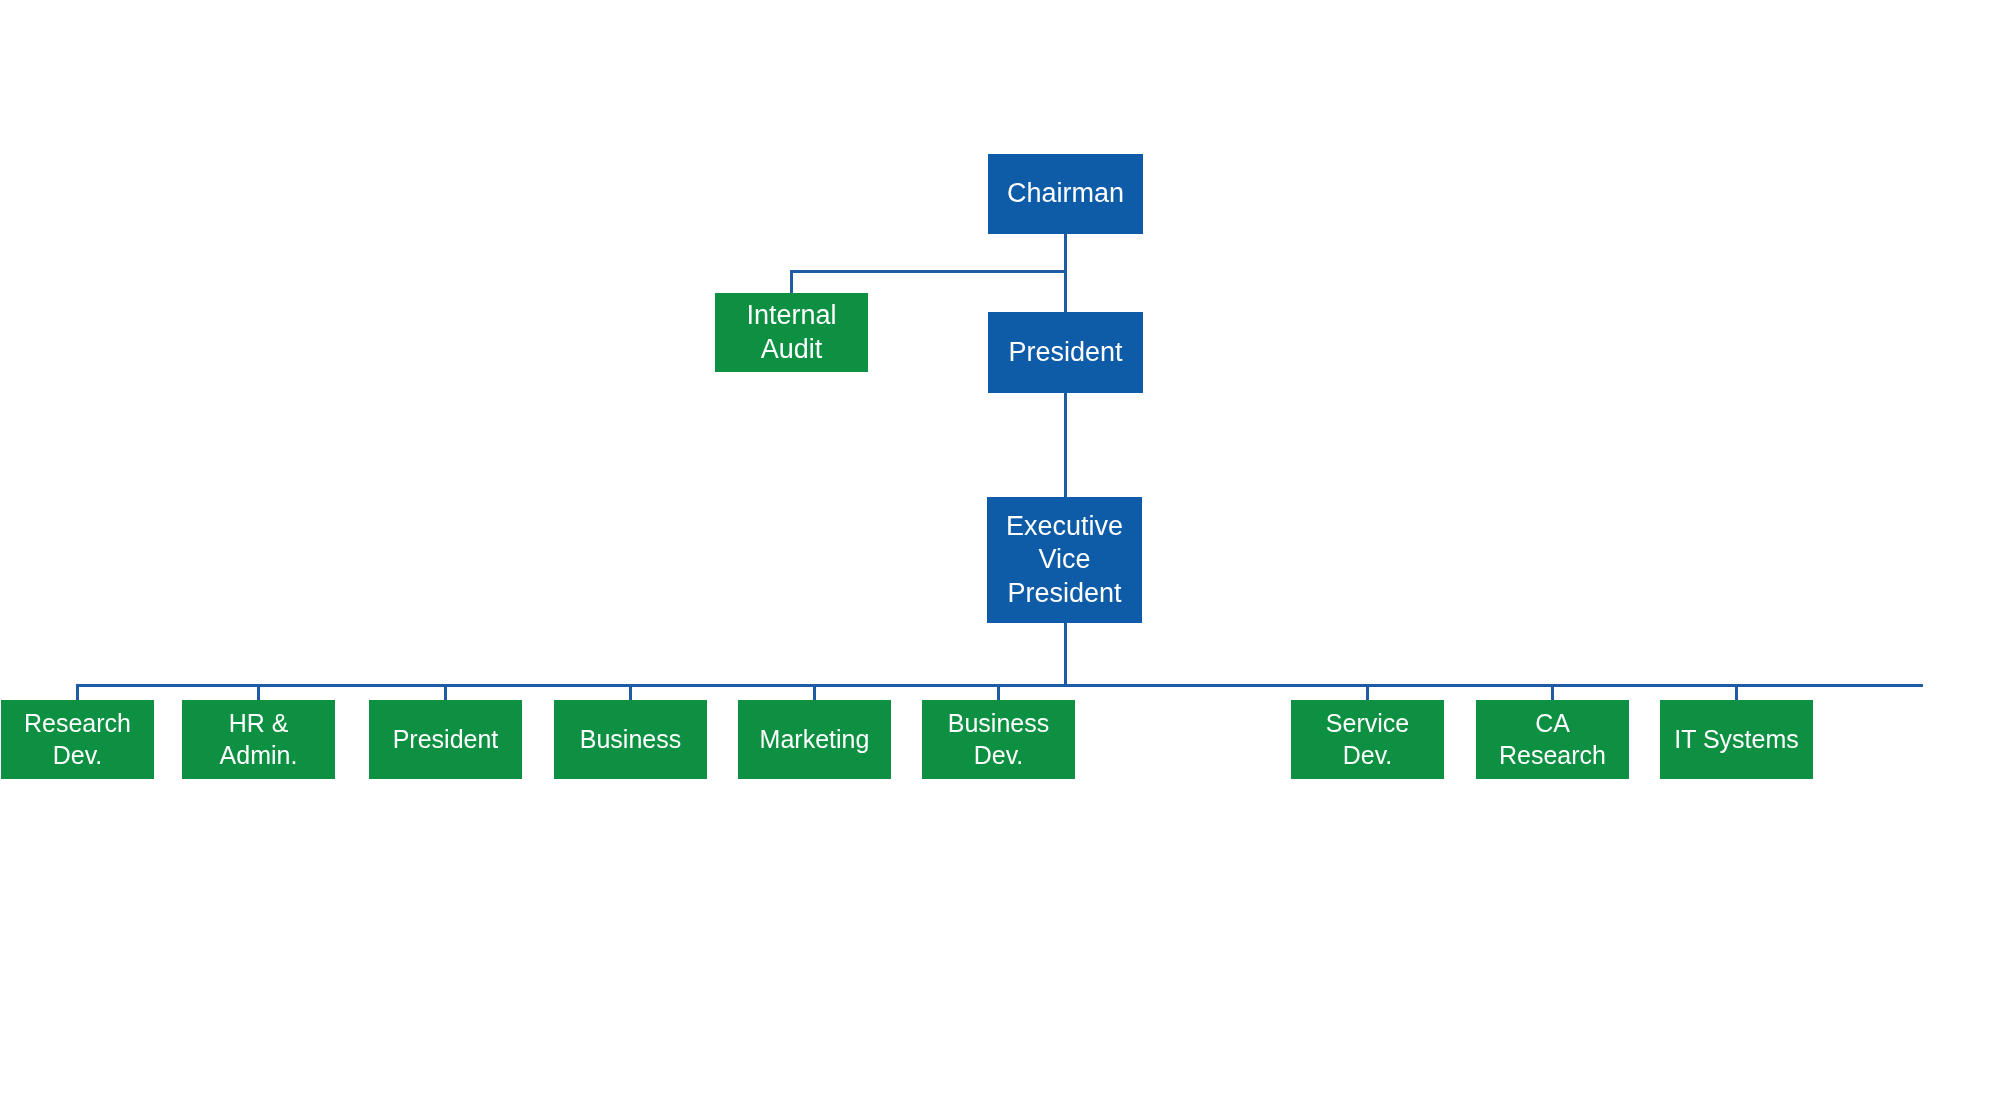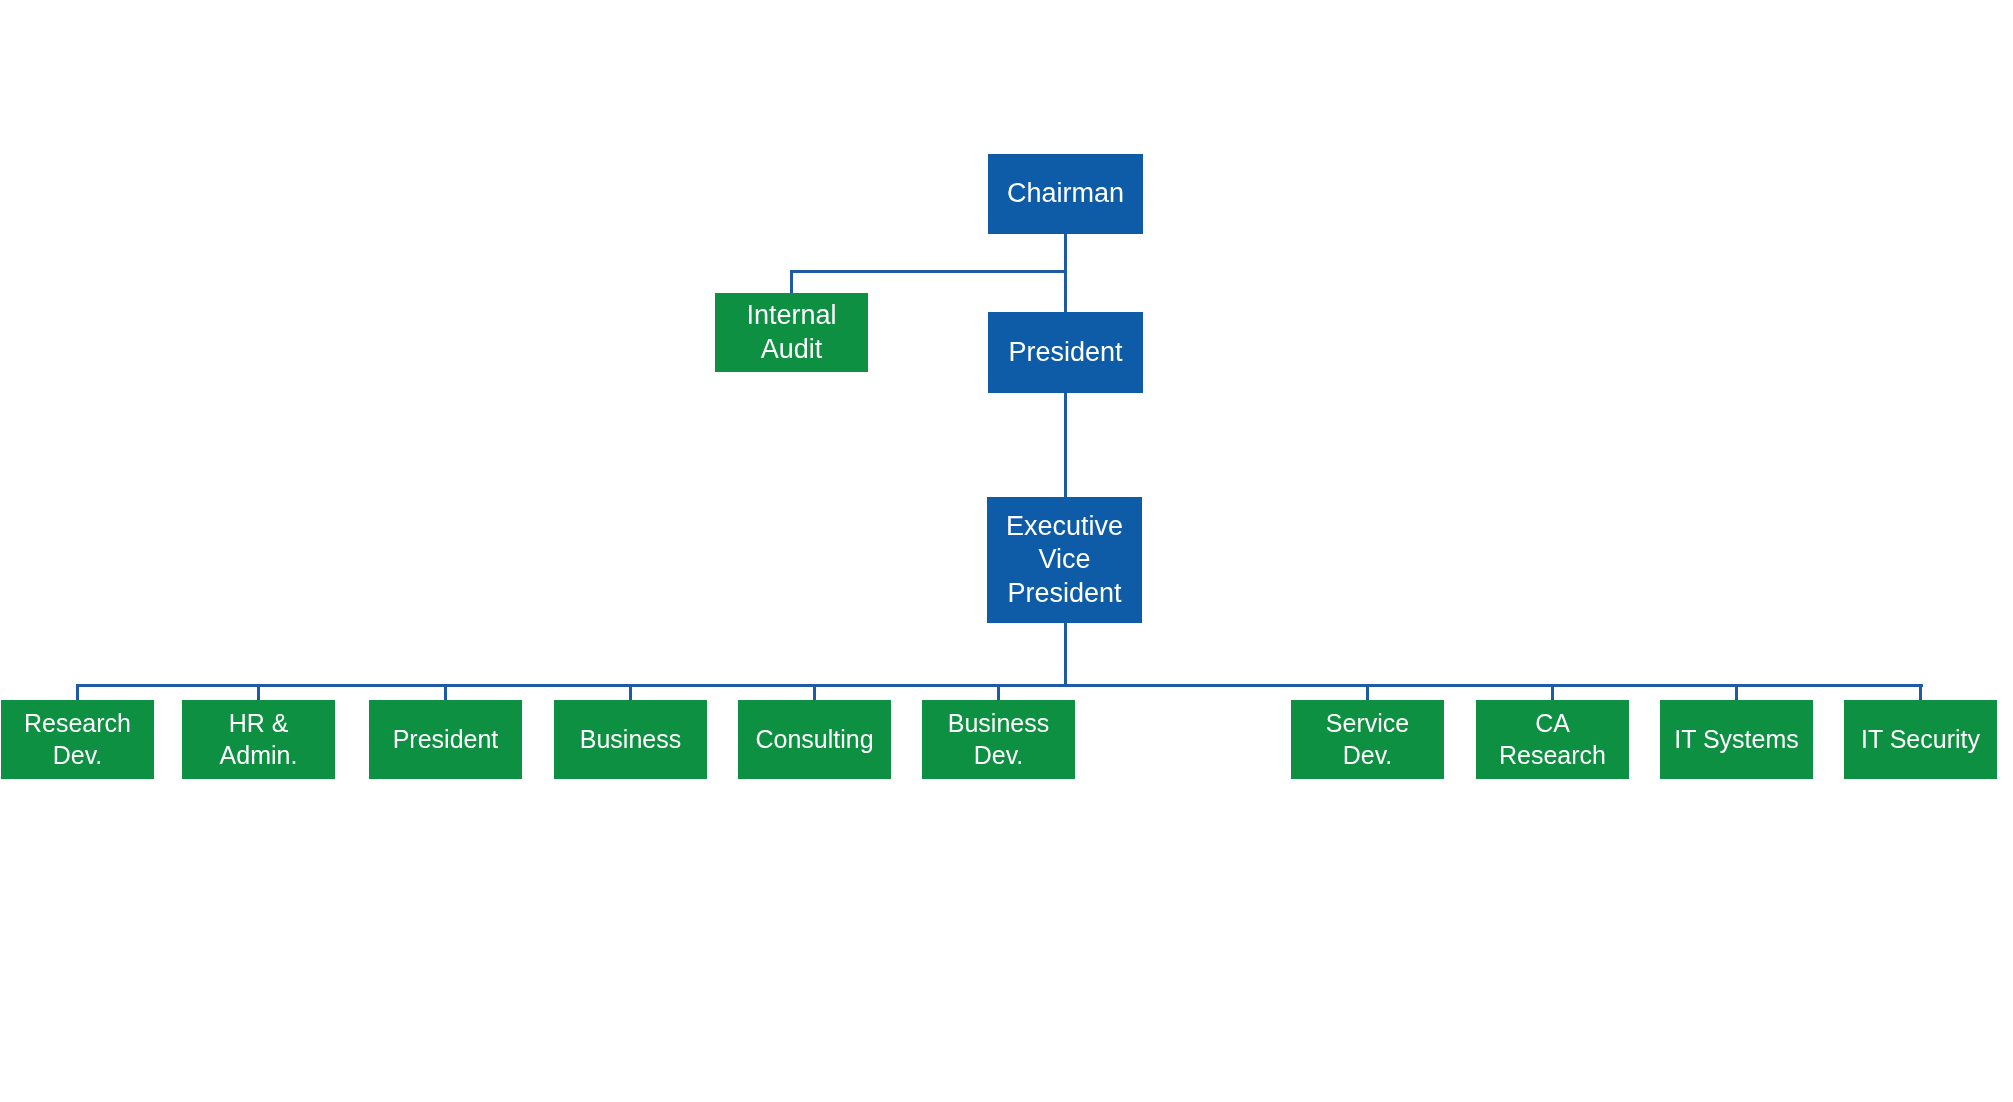--- a/index.html
+++ b/index.html
@@ -92,34 +92,31 @@
     <span class="lbl">HR &amp;
 Admin.</span>
   </div>
   <div class="node green dept" style="left:369px">
     <span class="lbl">President</span>
   </div>
   <div class="node green dept" style="left:554px">
     <span class="lbl">Business</span>
   </div>
   <div class="node green dept" style="left:738px">
-    <span class="lbl">Consulting</span>
+    <span class="lbl">Marketing</span>
   </div>
   <div class="node green dept" style="left:922px">
     <span class="lbl">Business
 Dev.</span>
   </div>
   <div class="node green dept" style="left:1291px">
     <span class="lbl">Service
 Dev.</span>
   </div>
   <div class="node green dept" style="left:1476px">
     <span class="lbl">CA
 Research</span>
   </div>
   <div class="node green dept" style="left:1660px">
     <span class="lbl">IT Systems</span>
   </div>
-  <div class="node green dept" style="left:1844px">
-    <span class="lbl">IT Security</span>
-  </div>
 
 </div>
 
 </body></html>

